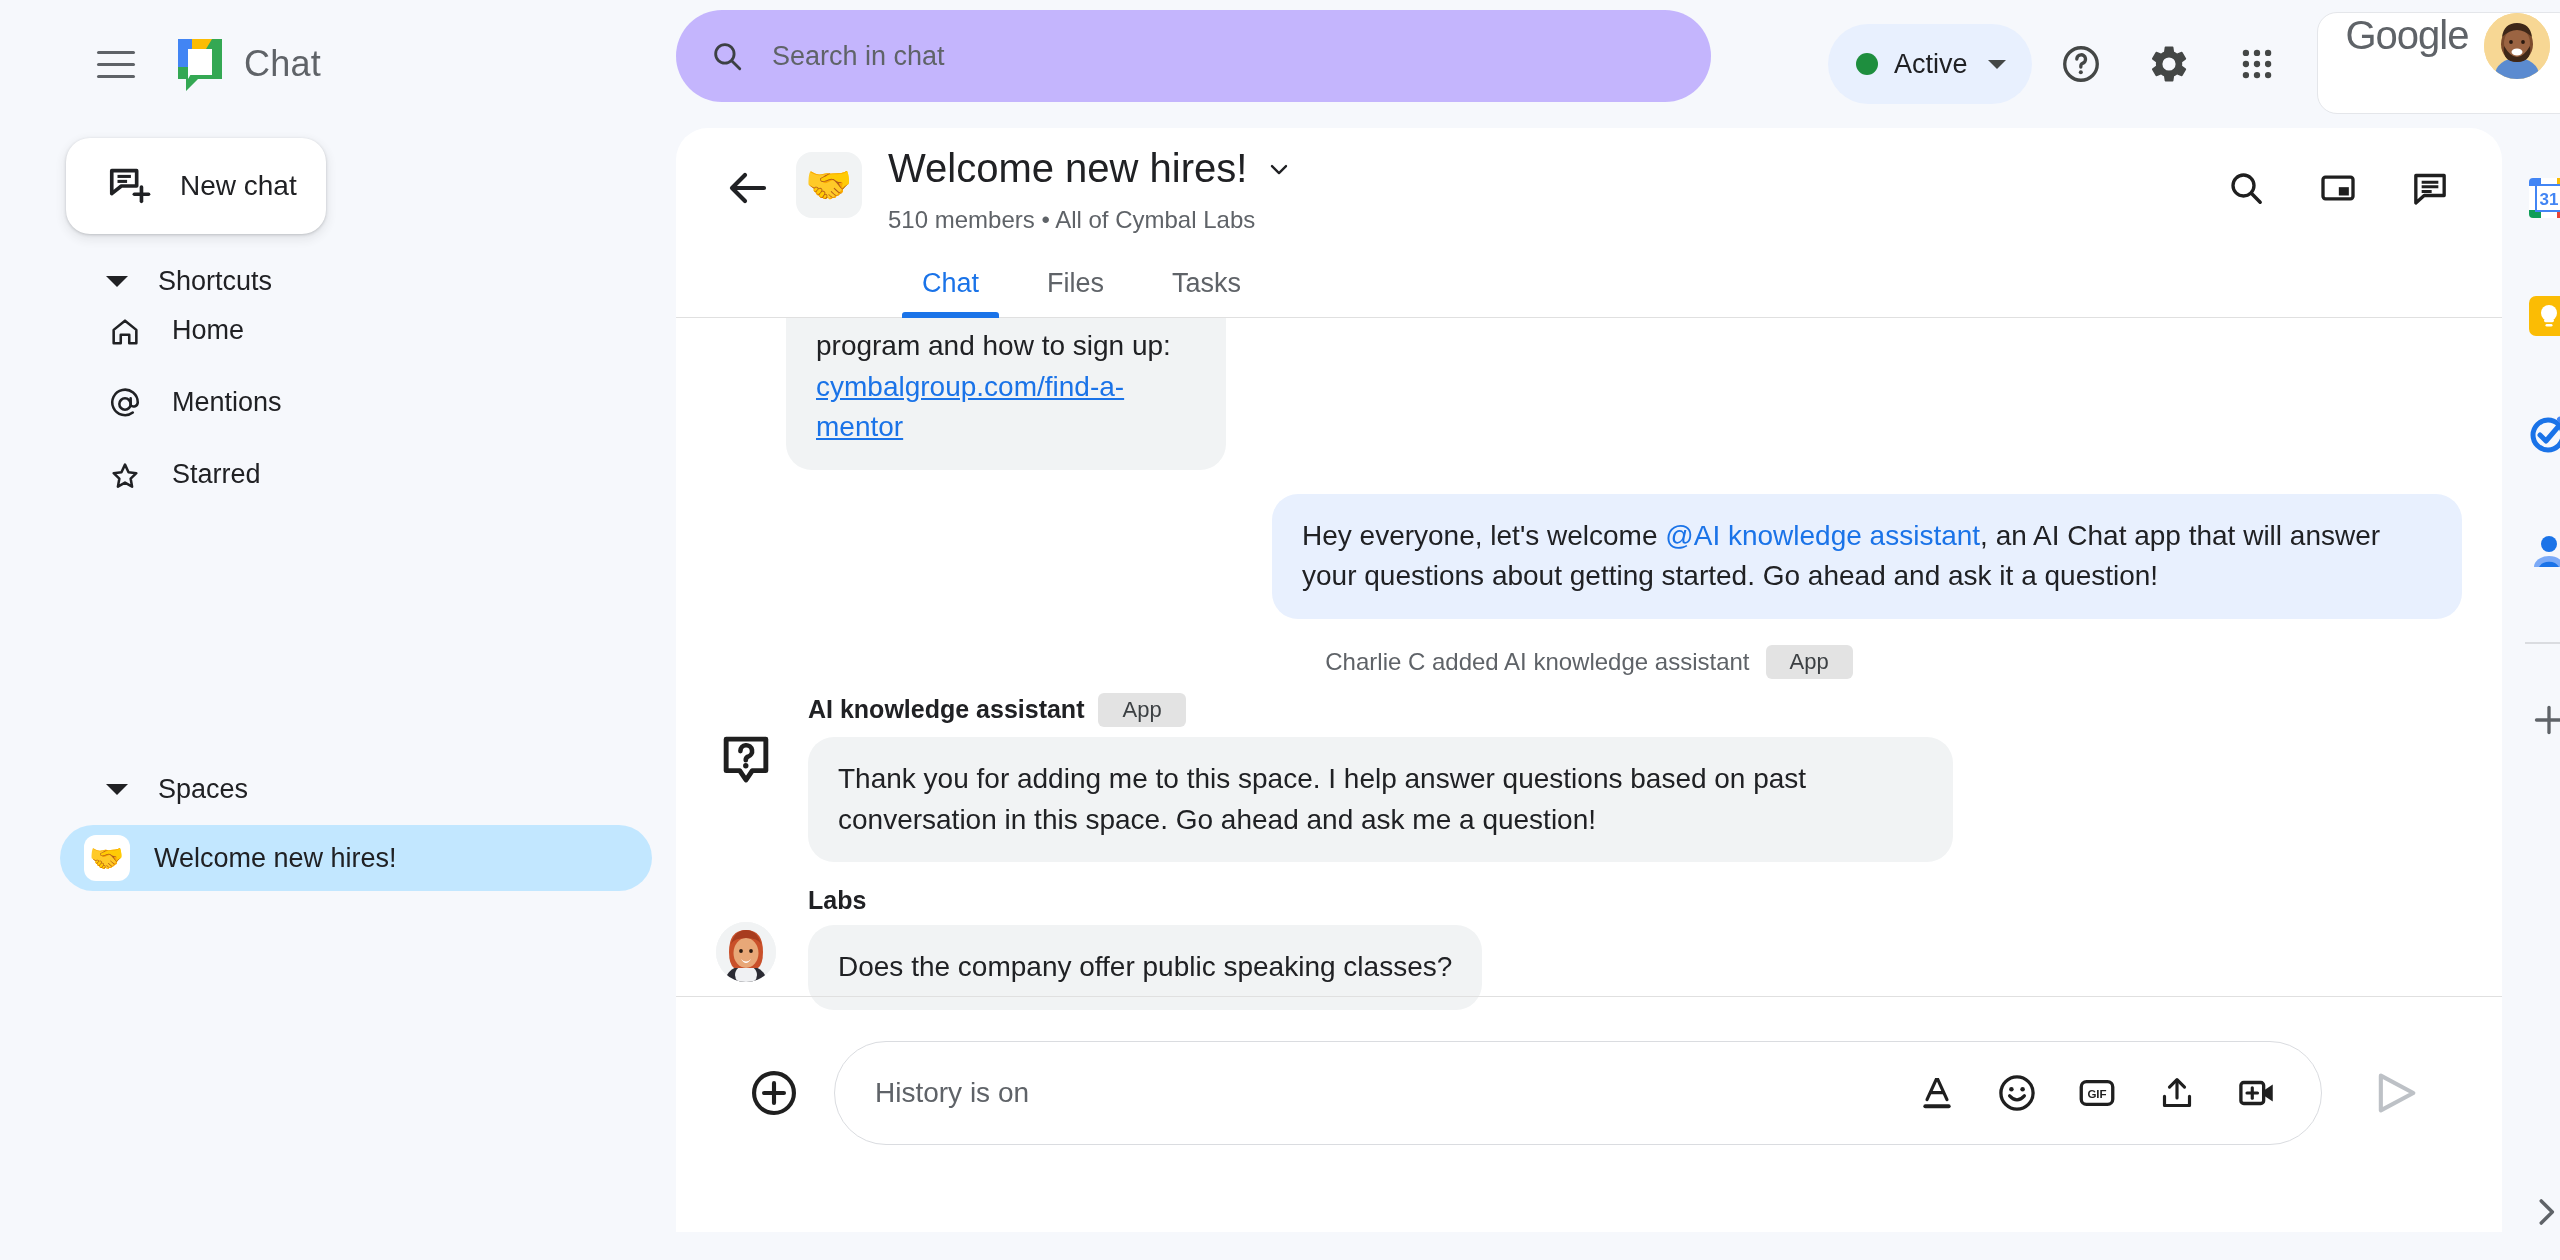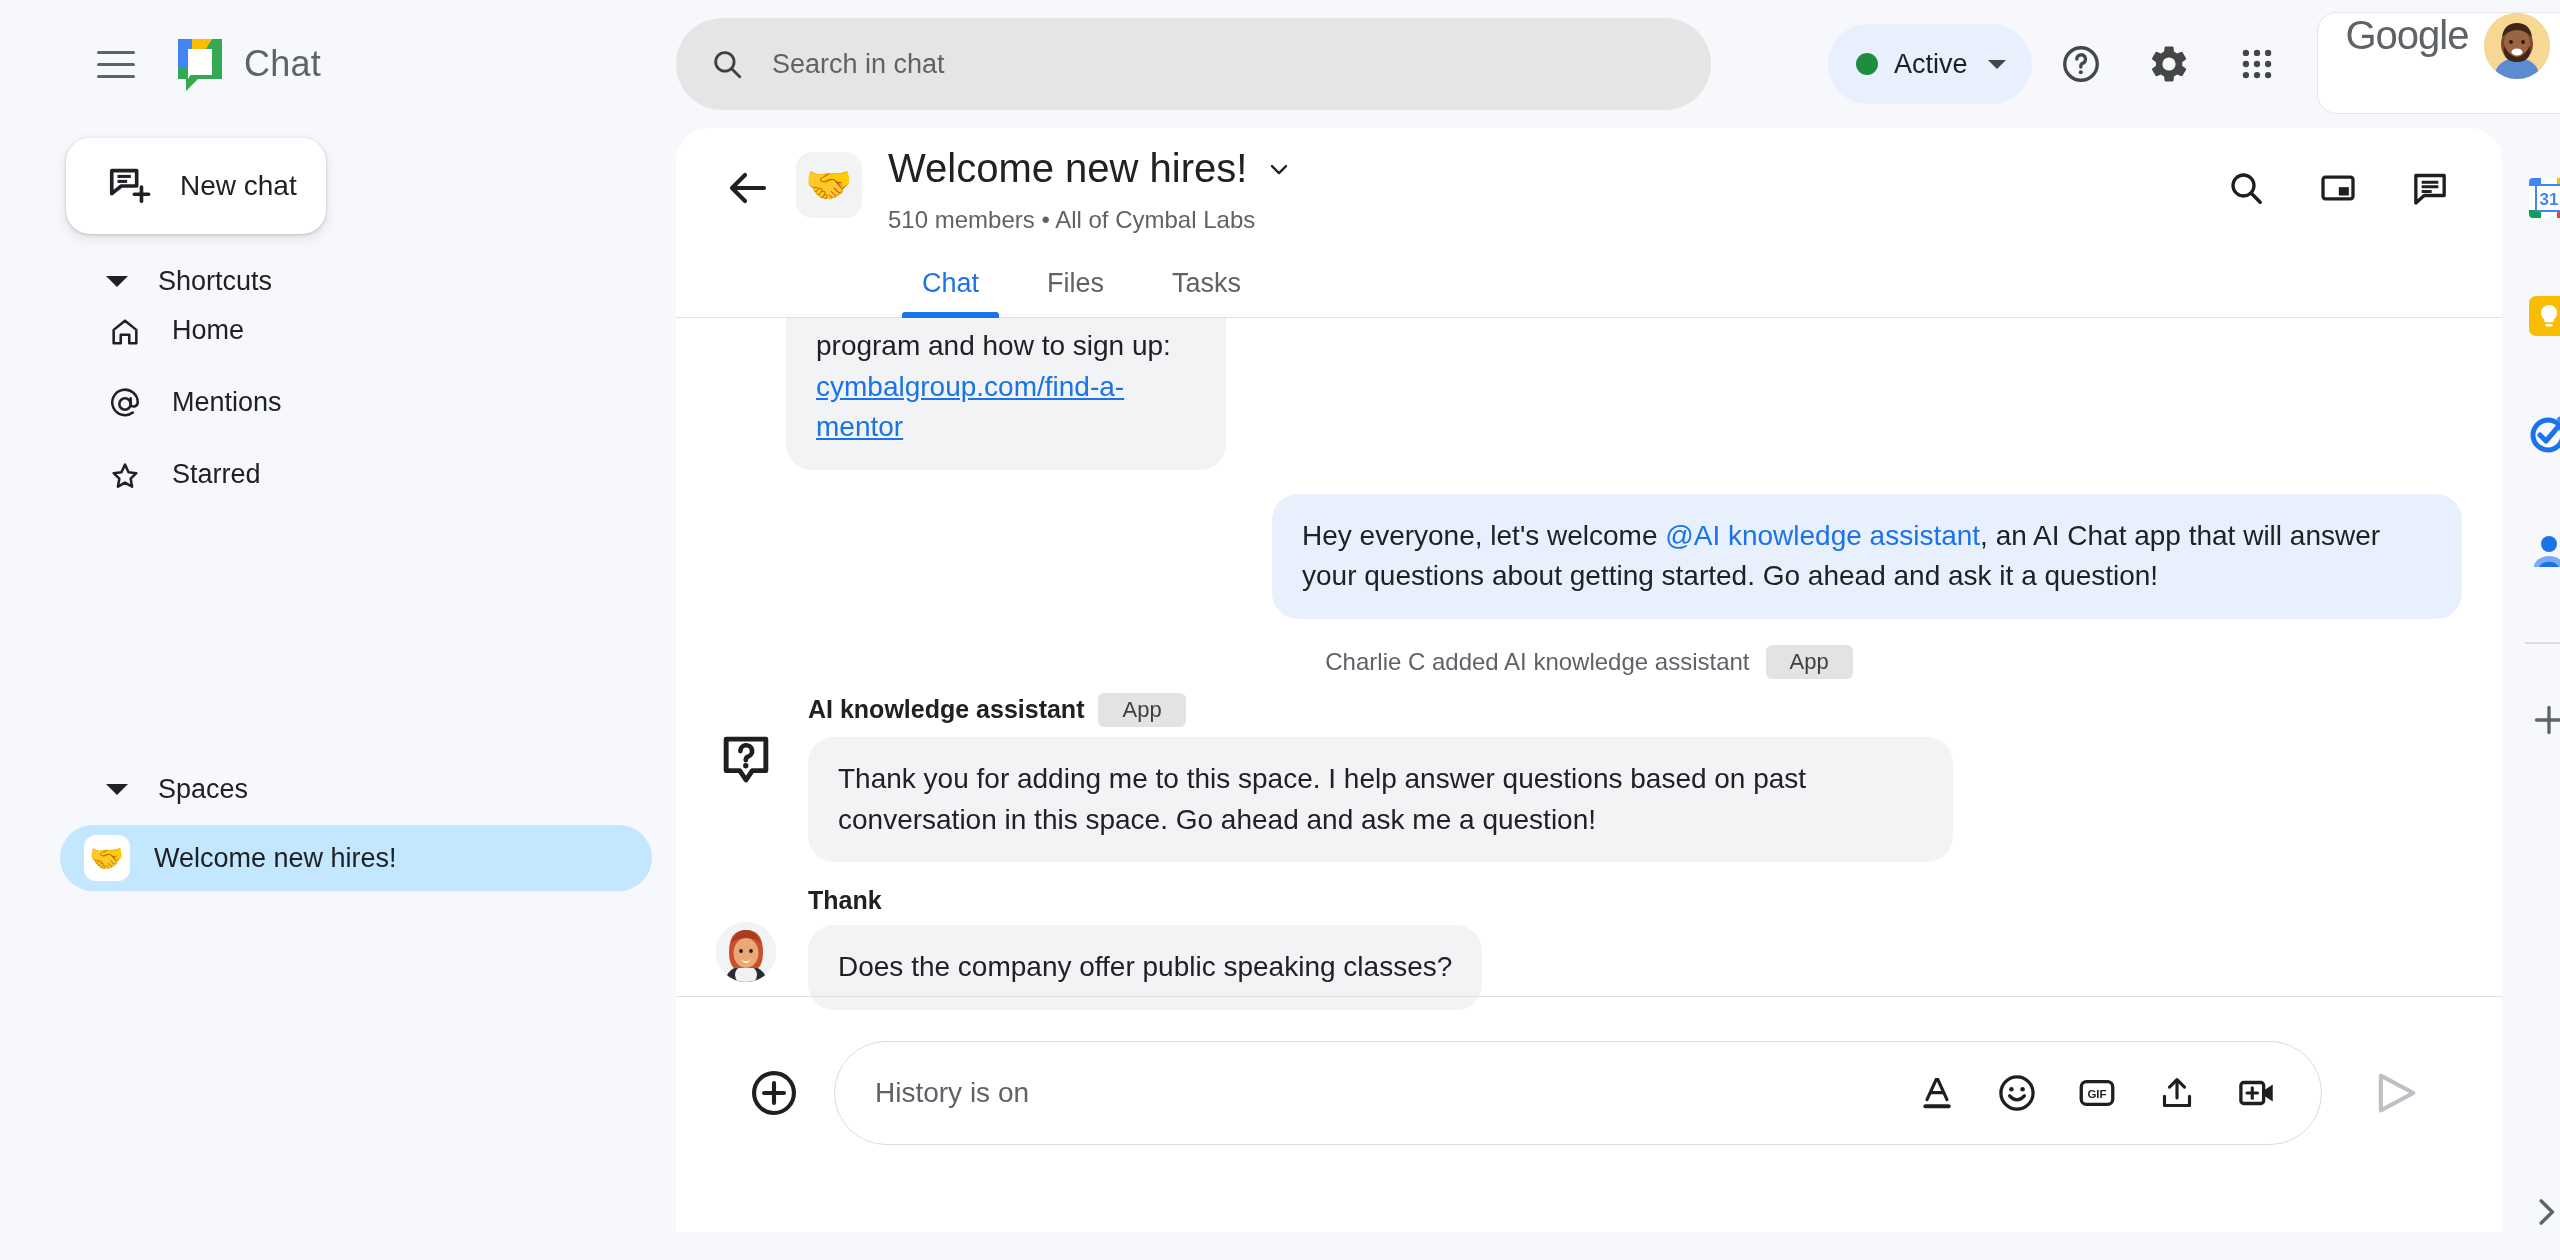--- a/index.html
+++ b/index.html
@@ -20,23 +20,23 @@
     width: 80px; height: 80px; margin-left: 40px;
     display: flex; flex-direction: column; align-items: center; justify-content: center;
     gap: 9px; cursor: pointer; border-radius: 50%;
   }
   .hamburger span { display: block; width: 38px; height: 3px; background: #5f6368; border-radius: 2px; }
   .brand { display: flex; align-items: center; margin-left: 18px; gap: 18px; }
   .brand-logo { width: 52px; height: 58px; position: relative; }
   .brand-name { font-size: 36px; color: #5f6368; letter-spacing: 0.2px; }
 
   .searchwrap {
-    position: absolute; left: 640px; top: 18px;
+    position: absolute; left: 640px; top: 10px;
     width: 1035px; height: 92px;
-    background: #e5e5e5; border-radius: 46px;
+    background: #c4b5fd; border-radius: 46px;
     display: flex; align-items: center; padding: 0 34px; cursor: text;
   }
   .search-input-txt { font-size: 27px; color: #5f6368; margin-left: 28px; }
 
   .status-pill {
     position: absolute; left: 1792px; top: 24px;
     height: 80px; padding: 0 26px 0 28px;
     background: #e8f0fe; border-radius: 40px;
     display: flex; align-items: center; gap: 16px; cursor: pointer;
   }
@@ -403,21 +403,21 @@
               <ellipse cx="30" cy="31" rx="12.5" ry="15" fill="#e8a878"></ellipse>
               <path d="M15 22 q4 -14 15 -14 q11 0 15 14 q-3 -6 -15 -6 q-12 0 -15 6z" fill="#a83c1e"></path>
               <circle cx="25" cy="29" r="1.9" fill="#2b1a10"></circle>
               <circle cx="35" cy="29" r="1.9" fill="#2b1a10"></circle>
               <path d="M25 37 q5 5 10 0 q-5 8 -10 0z" fill="#fff"></path>
             </svg>
           </div>
         </div>
         <div class="msg-col">
           <div class="sender-row">
-            <div class="sender-name">Thank</div>
+            <div class="sender-name">Labs</div>
           </div>
           <div class="bubble grey">Does the company offer public speaking classes?</div>
         </div>
       </div>
 
     </div>
 
     <div class="composer">
       <div class="plus-btn">
         <svg width="52" height="52" viewBox="0 0 24 24">

